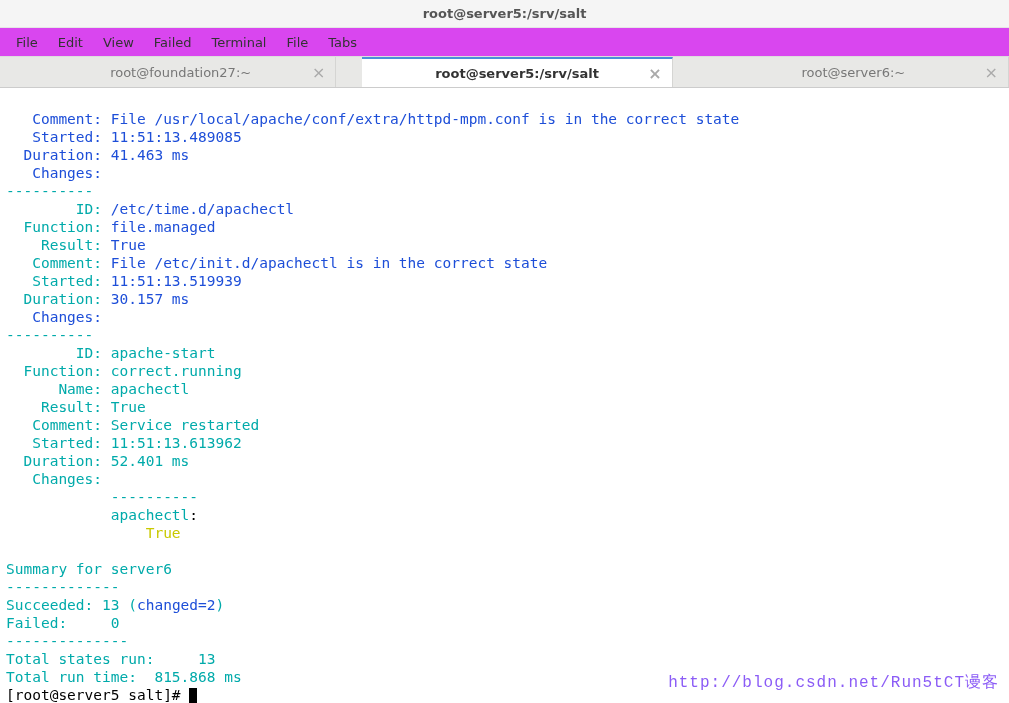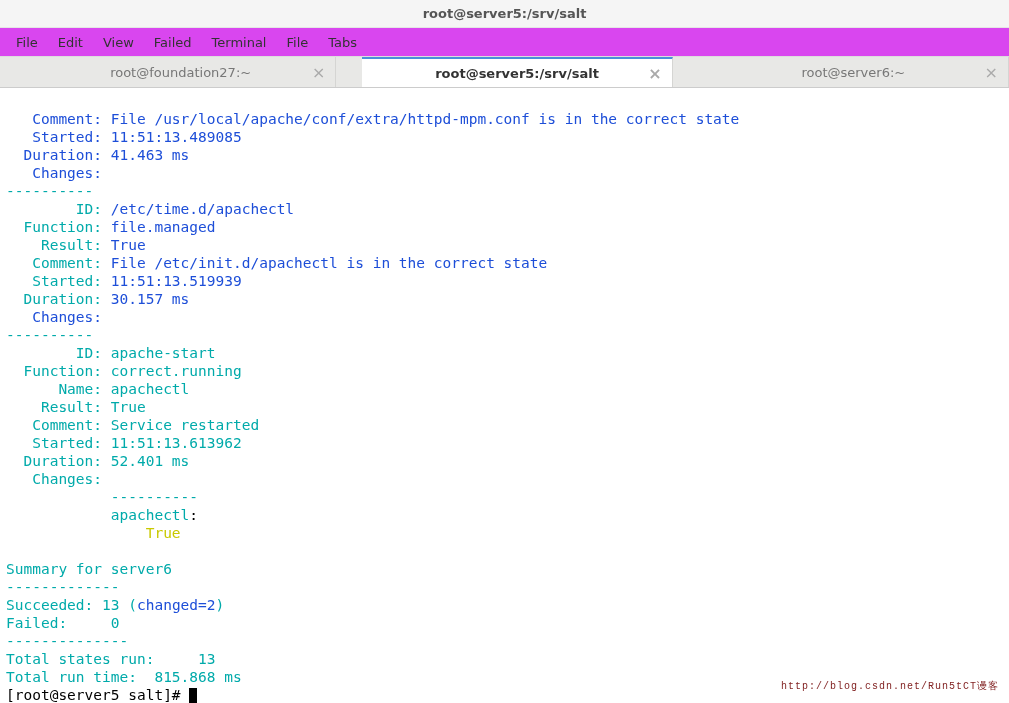--- a/index.html
+++ b/index.html
@@ -10,21 +10,21 @@
   .tabbar { height:32px; background:#e8e8e6; display:flex; border-top:1px solid #ddd; border-bottom:1px solid #ccc; }
   .tab { flex:1; display:flex; align-items:center; justify-content:center; position:relative; color:#777; background:#e8e8e6; border-right:1px solid #d5d5d3; cursor:pointer;margin-left:26px; }
   .tab.active { background:#fff; color:#333; font-weight:bold; border-top:2px solid #4a90d9; }
   .tab .close { position:absolute; right:10px; color:#aaa; font-size:16px; cursor:pointer; }
   .terminal { font-family:"DejaVu Sans Mono","Courier New",monospace; font-size:14.5px; line-height:18px; padding:4px 6px 6px 6px; white-space:pre; background:#fff; color:#000; }
   .g { color:#1d4ed8; }
   .c { color:#00aaaa; }
   .y { color:#c9c900; }
   .bl{ color:#000; }
   .cursor { display:inline-block; width:8px; height:15px; background:#000; vertical-align:text-bottom; }
-  .watermark { position:absolute; right:10px; bottom:10px; color:#7f1d1d; font-size:10px; font-family:"Courier New",monospace; letter-spacing:1px; pointer-events:none; }
+  .watermark { position:absolute; right:10px; bottom:10px; color:#8b5cf6; font-size:16px; font-family:"Courier New",monospace; letter-spacing:1px; pointer-events:none; }
 </style>
 </head>
 <body>
 
 <div class="titlebar">
   <span>root@server5:/srv/salt</span>
 </div>
 
 <div class="menubar">
   <span>File</span>

